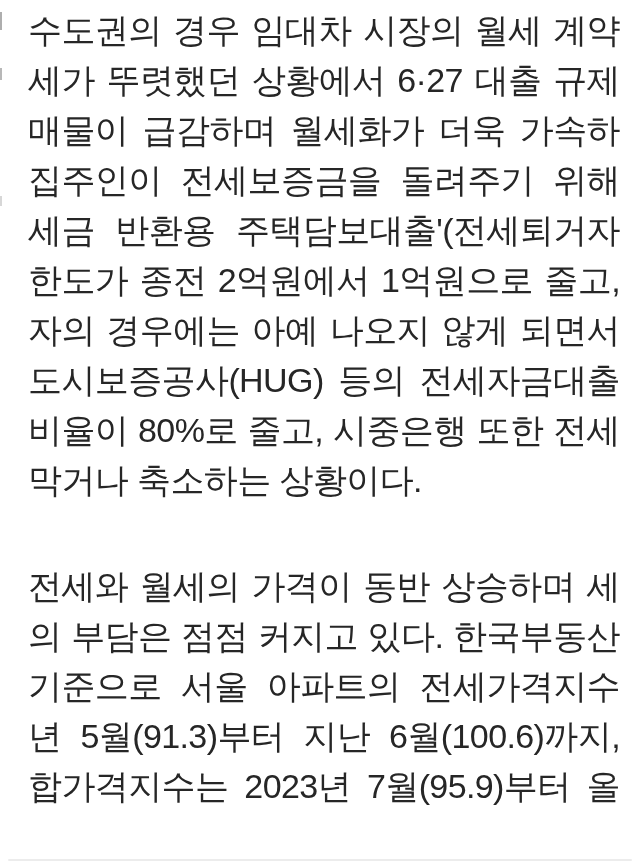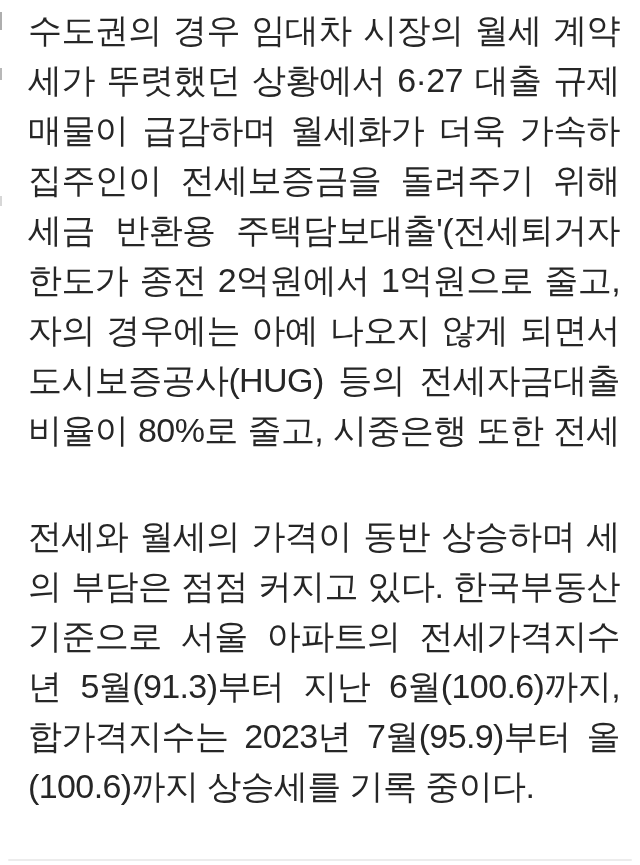--- a/index.html
+++ b/index.html
@@ -66,28 +66,28 @@
     <div class="para">
       <div class="line">수도권의 경우 임대차 시장의 월세 계약 전환 추</div>
       <div class="line">세가 뚜렷했던 상황에서 6·27 대출 규제로 전세</div>
       <div class="line">매물이 급감하며 월세화가 더욱 가속하고 있다.</div>
       <div class="line">집주인이 전세보증금을 돌려주기 위해 받는 '전</div>
       <div class="line">세금 반환용 주택담보대출'(전세퇴거자금대출)</div>
       <div class="line">한도가 종전 2억원에서 1억원으로 줄고, 다주택</div>
       <div class="line">자의 경우에는 아예 나오지 않게 되면서다. 주택</div>
       <div class="line">도시보증공사(HUG) 등의 전세자금대출 보증</div>
       <div class="line">비율이 80%로 줄고, 시중은행 또한 전세대출을</div>
+      <div class="line para-end">막거나 축소하는 상황이다.</div>
     </div>
     <div class="para">
       <div class="line">전세와 월세의 가격이 동반 상승하며 세입자들</div>
       <div class="line">의 부담은 점점 커지고 있다. 한국부동산원 통계</div>
       <div class="line">기준으로 서울 아파트의 전세가격지수는 2023</div>
       <div class="line">년 5월(91.3)부터 지난 6월(100.6)까지, 월세통</div>
       <div class="line">합가격지수는 2023년 7월(95.9)부터 올해 6월</div>
-      <div class="line para-end">(100.6)까지 상승세를 기록 중이다.</div>
     </div>
   </div>
 
 <span class="edge-mark m1"></span>
 <span class="edge-mark m2"></span>
 <span class="edge-mark m3"></span>
 
 <div class="bottom-divider"></div>
 
 </body></html>

